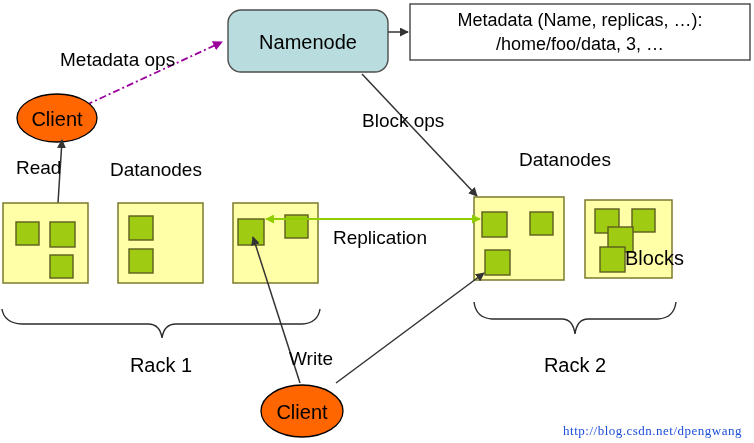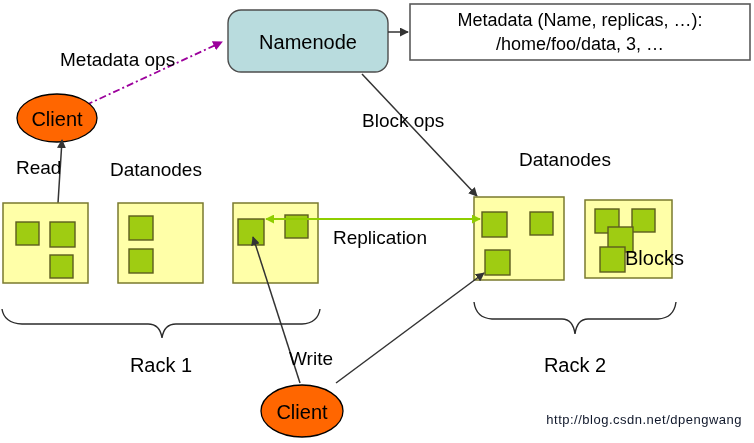--- a/index.html
+++ b/index.html
@@ -70,24 +70,24 @@
     fill: none;
   }
   .brace {
     stroke: #2b2b2b;
     stroke-width: 1.4;
     fill: none;
   }
   .watermark {
     position: absolute;
     right: 12px;
-    bottom: 16px;
-    font-family: Liberation Sans, sans-serif;
+    bottom: 4px;
+    font-family: Liberation Serif, serif;
     font-size: 13px;
-    color: #0f172a;
+    color: #1d4ed8;
     letter-spacing: 0.5px;
     white-space: nowrap;
   }
 </style>
 </head>
 <body>
 
 <svg id="diagram" viewBox="0 0 754 443" xmlns="http://www.w3.org/2000/svg">
 
   <defs>

